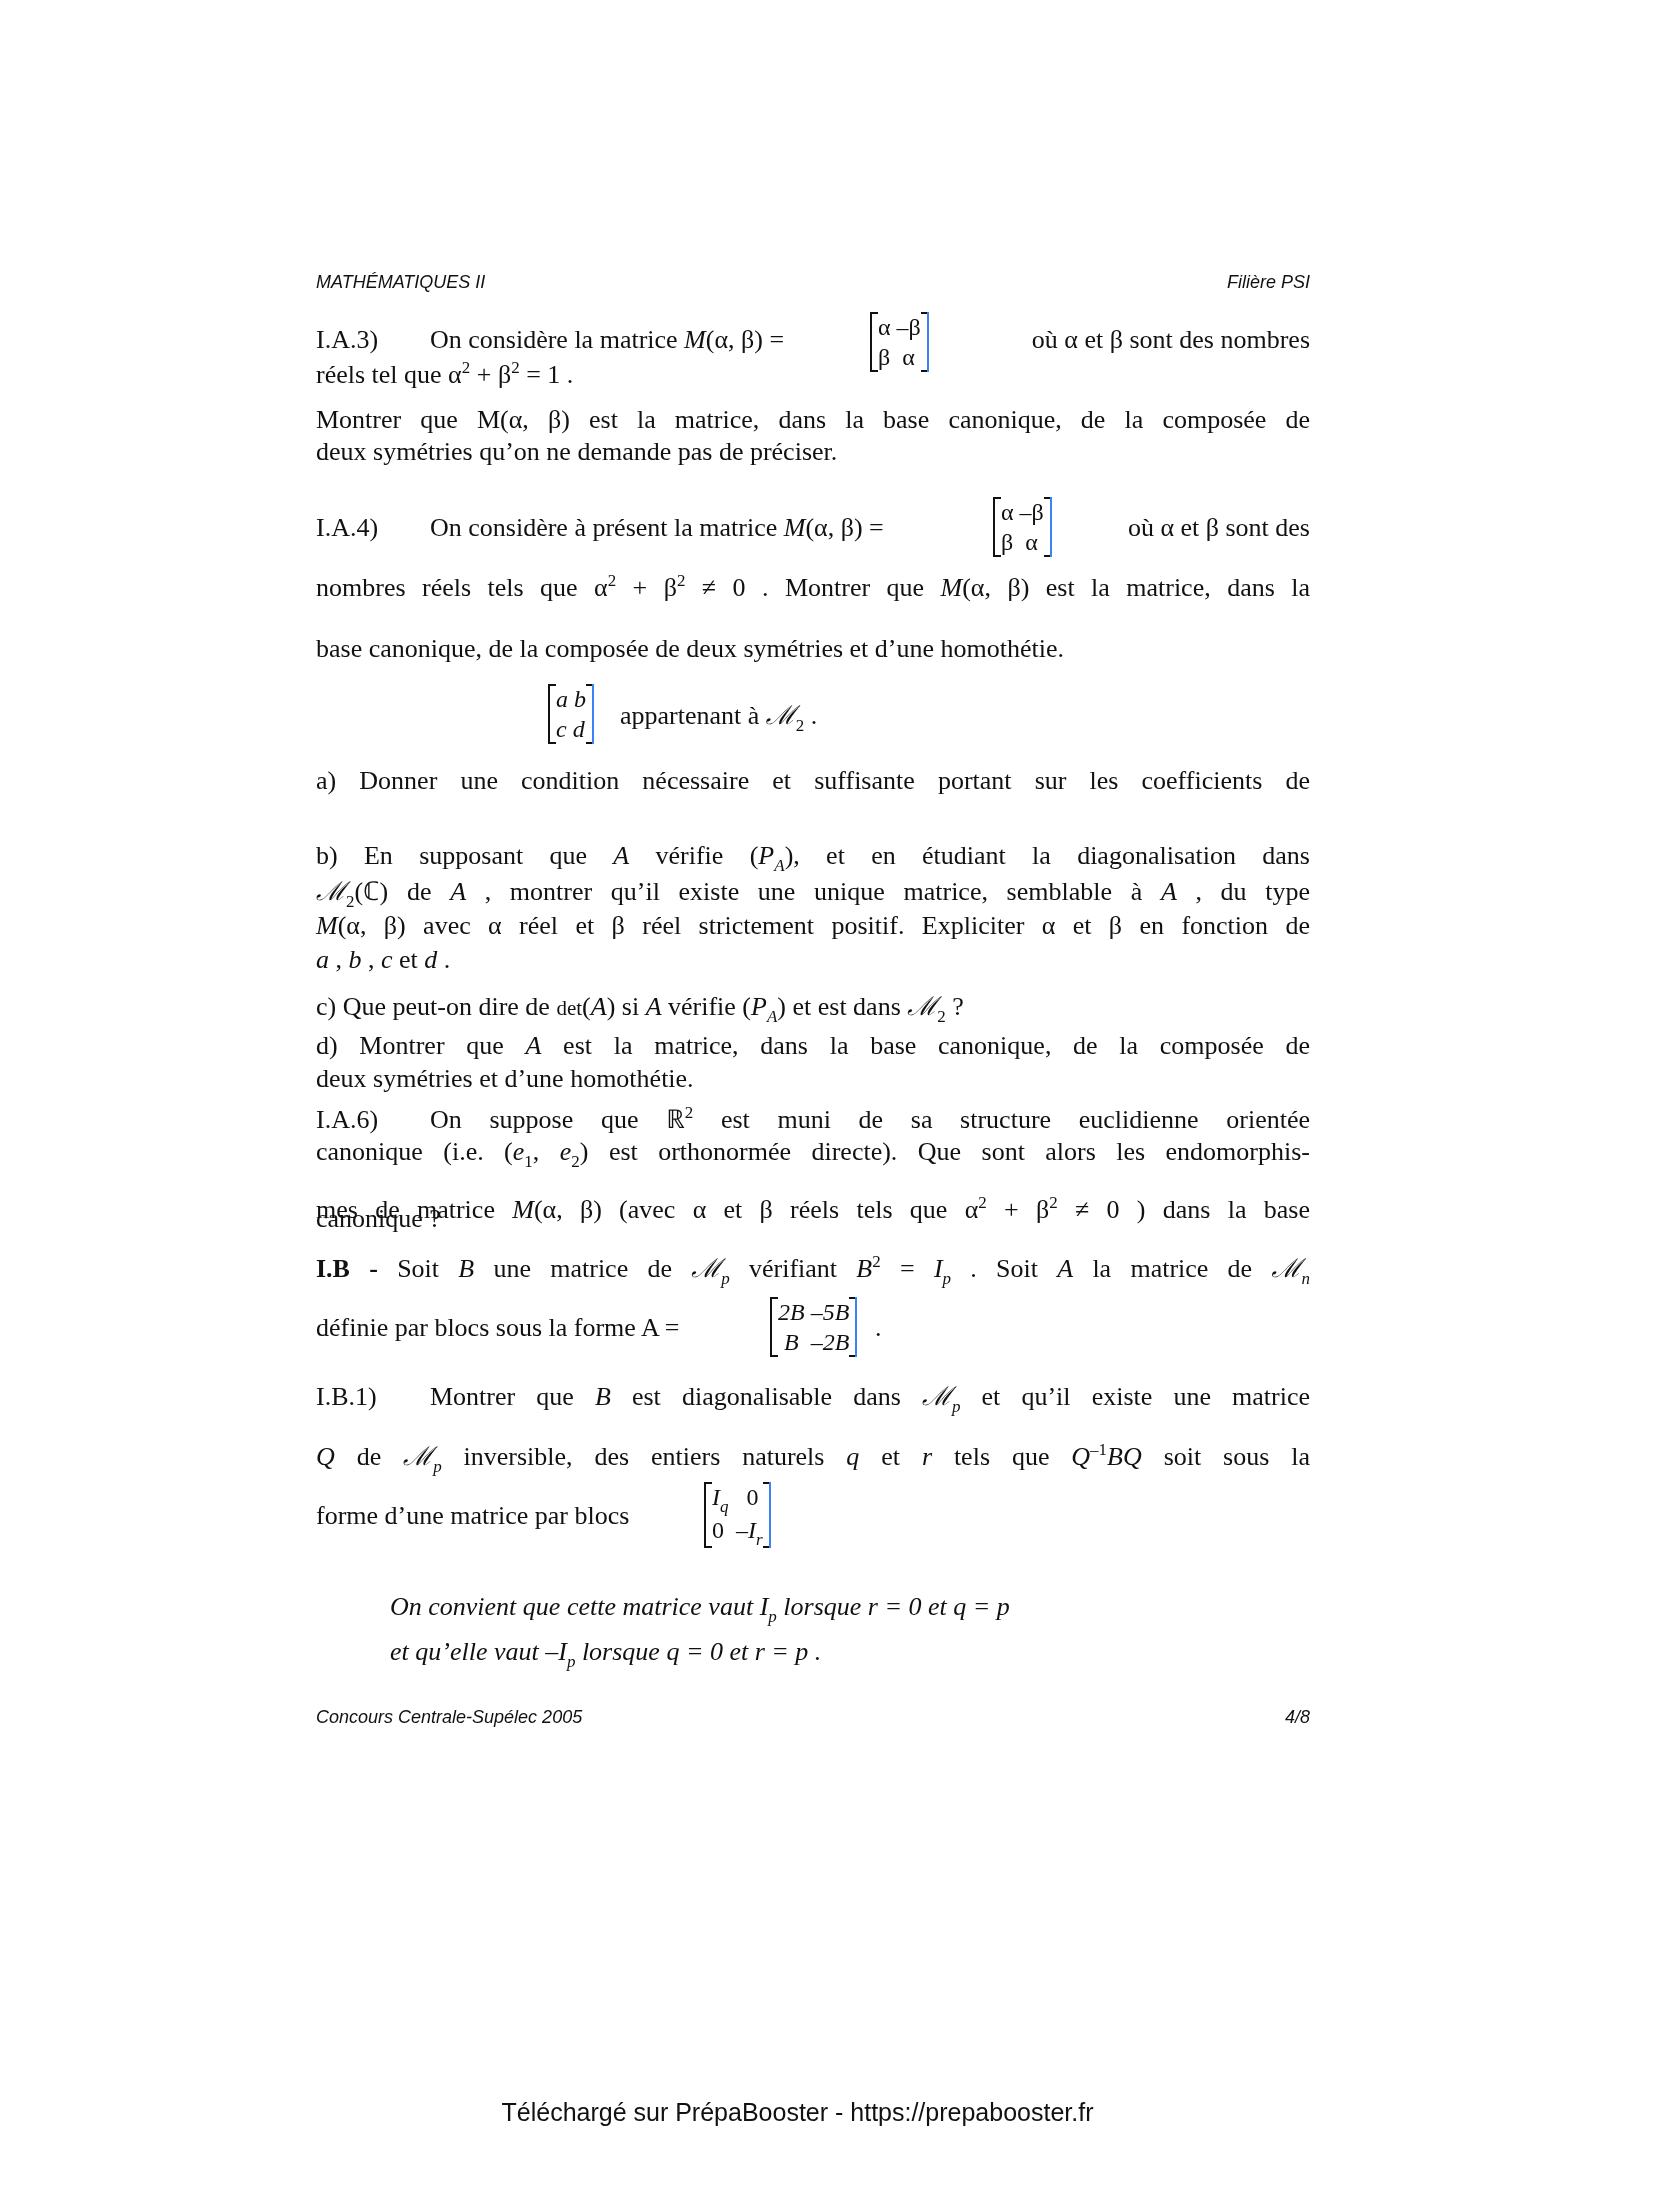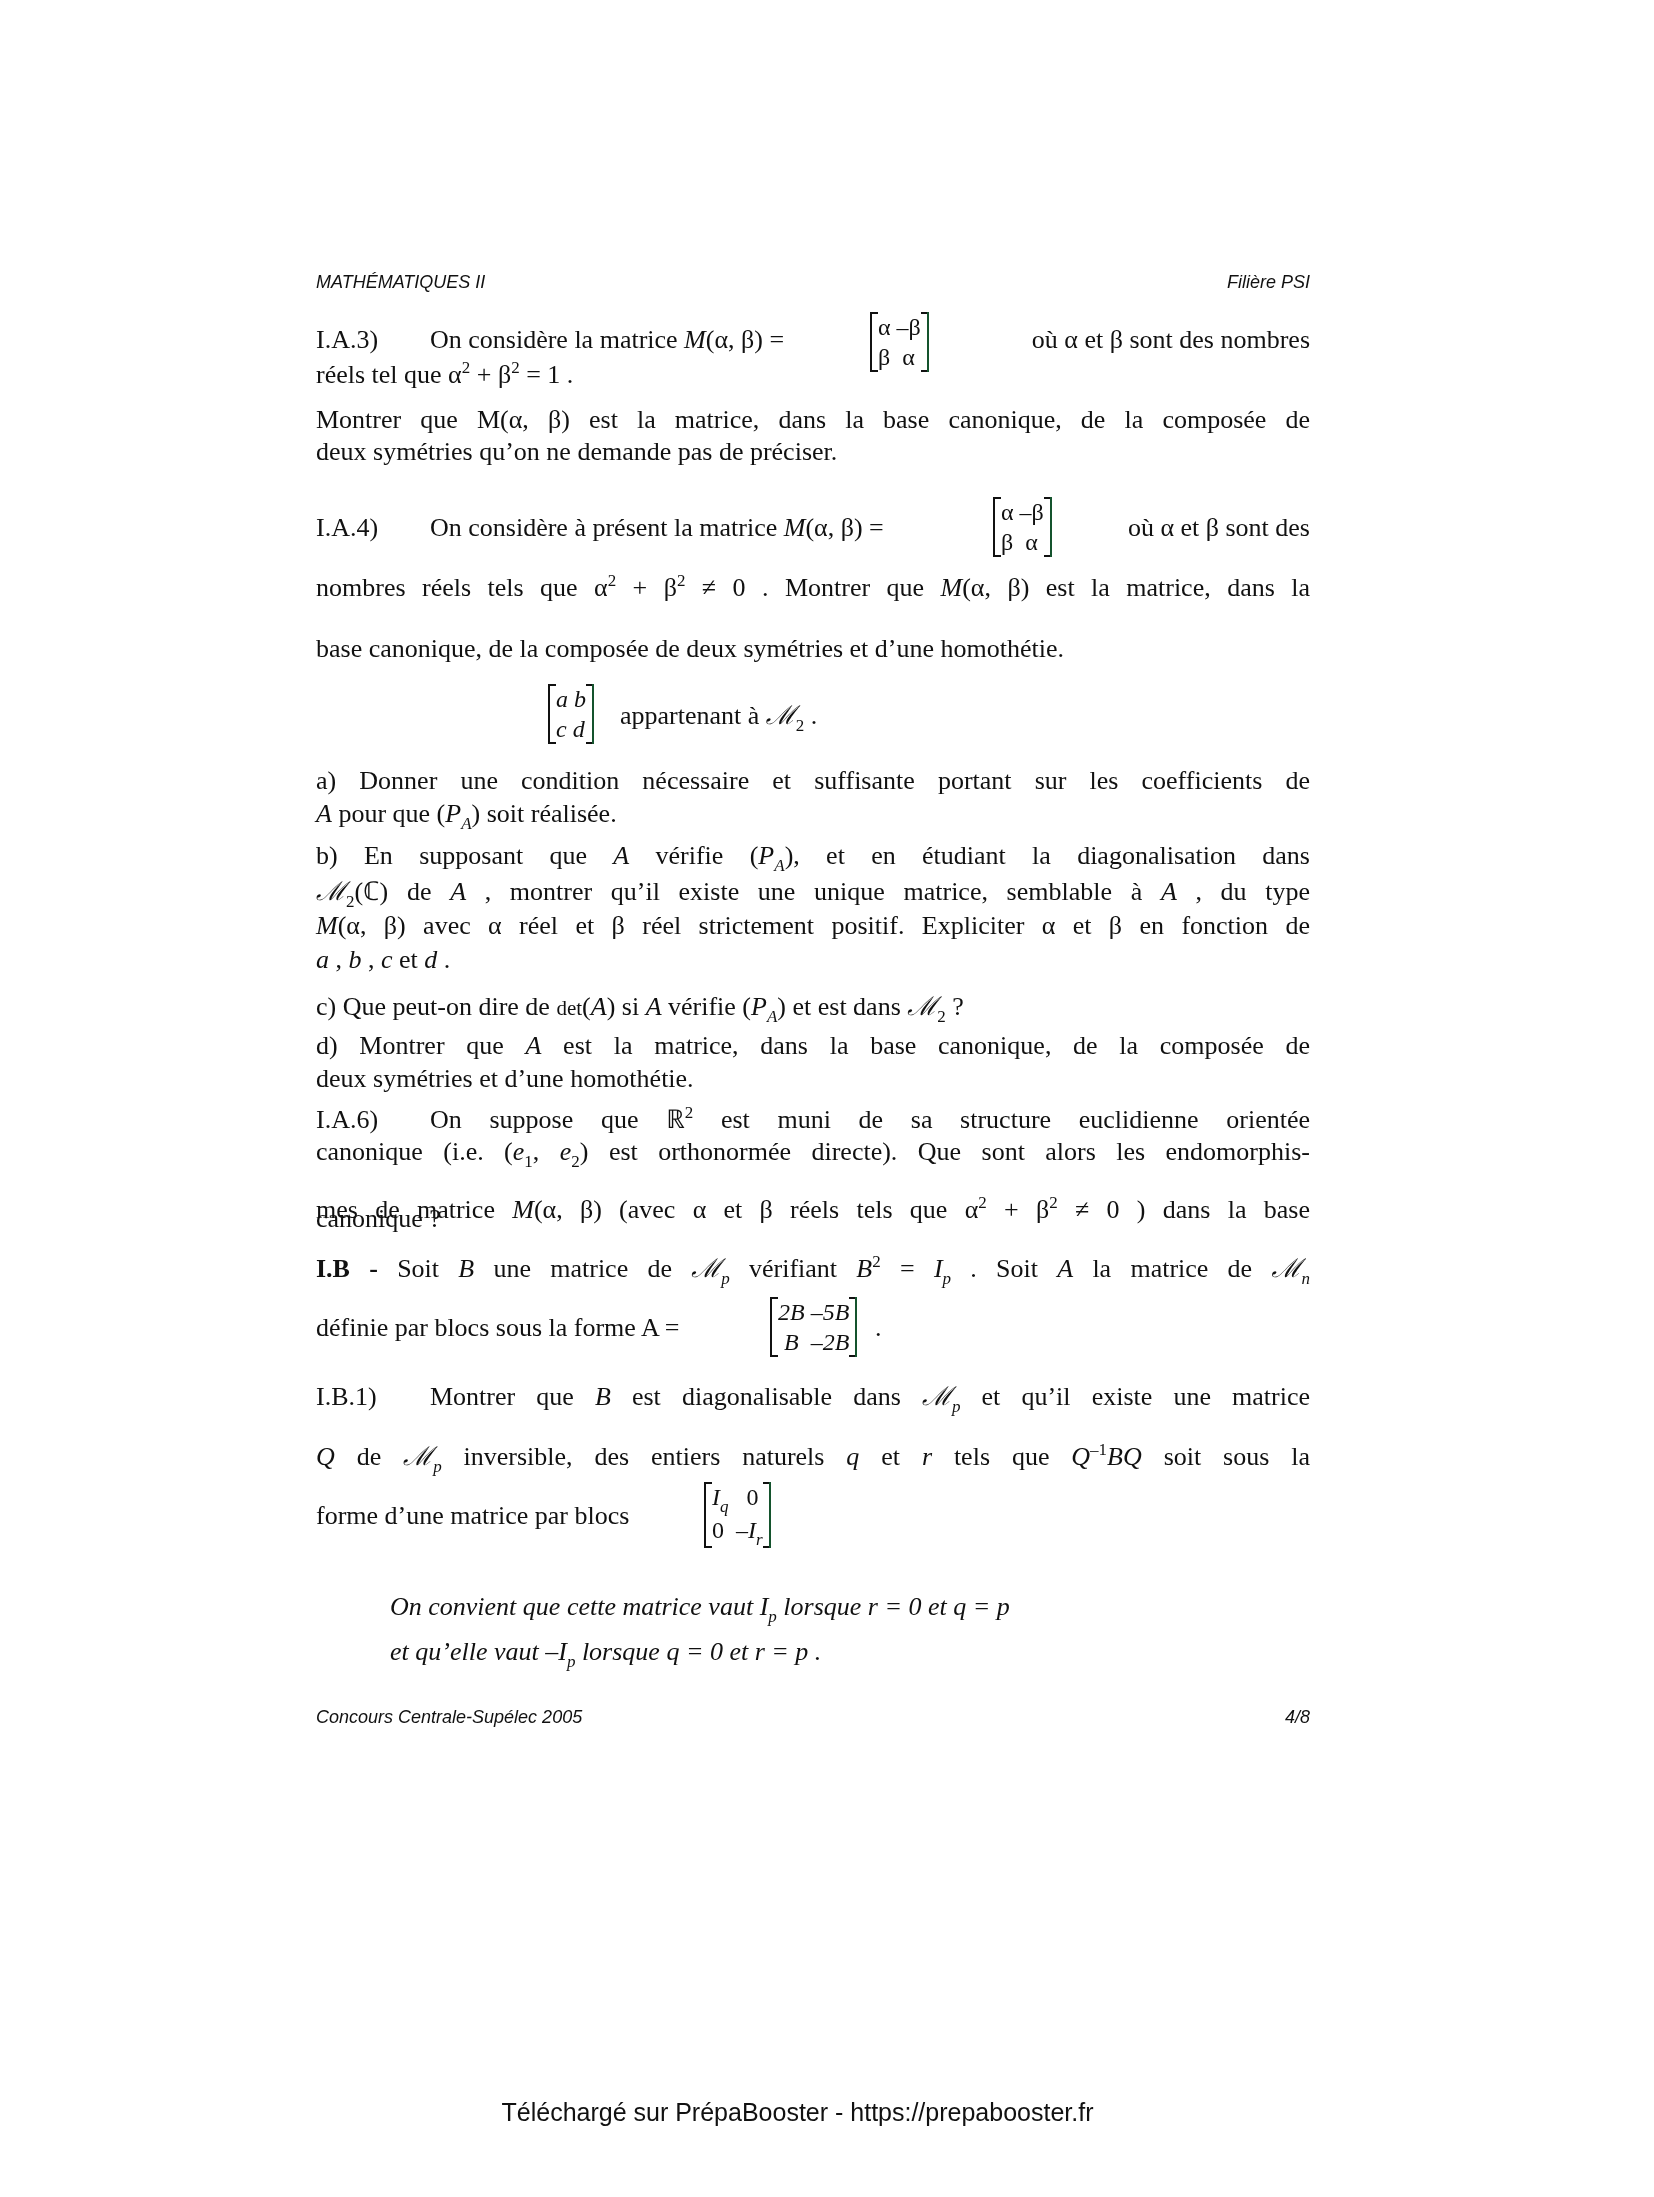--- a/index.html
+++ b/index.html
@@ -5,21 +5,21 @@
   html, body { margin:0; padding:0; background:#ffffff; }
   body { width:1654px; height:2197px; position:relative; overflow:hidden; color:#111; }
   .page { position:absolute; left:0; top:0; width:1654px; height:2197px; }
   .hdr { position:absolute; font-family:"Liberation Sans", sans-serif; font-style:italic; font-size:18px; }
   .ln { position:absolute; left:316px; width:994px; font-family:"Liberation Serif", serif; font-size:26px; line-height:30px; white-space:nowrap; }
   .just { text-align:justify; text-align-last:justify; }
   .m { font-style:italic; }
   .sub { font-size:17px; position:relative; top:7px; }
   .sup { font-size:17px; position:relative; top:-10px; }
   .lbl { display:inline-block; width:114px; }
-  .mat { position:absolute; font-family:"Liberation Serif", serif; font-size:24px; border-left:2px solid #111; border-right:2px solid #14532d; padding:0 6px; }
+  .mat { position:absolute; font-family:"Liberation Serif", serif; font-size:24px; border-left:2px solid #111; border-right:2px solid #3b82f6; padding:0 6px; }
   .mat::before, .mat::after { content:""; position:absolute; top:0; bottom:0; width:6px; border-top:2px solid #111; border-bottom:2px solid #111; }
   .mat::before { left:0; }
   .mat::after { right:0; }
   .mat .row { white-space:nowrap; line-height:30px; }
   .script { font-family:"DejaVu Serif", serif; font-style:italic; }
   .note { position:absolute; left:390px; font-family:"Liberation Serif", serif; font-style:italic; font-size:26px; white-space:nowrap; }
   .wm { position:absolute; left:0; width:1595px; text-align:center; font-family:"Liberation Sans", sans-serif; font-size:25px; top:2098px; }
 </style>
 </head>
 <body>
@@ -52,21 +52,20 @@
   <div class="ln just" style="top:573px;">nombres réels tels que α<span class="sup">2</span> + β<span class="sup">2</span> ≠ 0 . Montrer que <span class="m">M</span>(α, β) est la matrice, dans la</div>
   <div class="ln" style="top:634px;">base canonique, de la composée de deux symétries et d’une homothétie.</div>
 
   <div class="mat" style="left:548px; top:684px;">
     <div class="row m">a b</div>
       <div class="row m">c d</div>
   </div>
   <div class="ln" style="top:700px; left:620px; width:400px;">appartenant à <span class="script">ℳ</span><span class="sub">2</span> .</div>
 
   <div class="ln just" style="top:766px;">a) Donner une condition nécessaire et suffisante portant sur les coefficients de</div>
-  <div class="ln" style="top:799px;"><span class="m">A</span> pour que (<span class="m">P</span><span class="sub m">A</span>) soit réalisée.</div>
 
   <div class="ln just" style="top:841px;">b) En supposant que <span class="m">A</span> vérifie (<span class="m">P</span><span class="sub m">A</span>), et en étudiant la diagonalisation dans</div>
   <div class="ln just" style="top:876px;"><span class="script">ℳ</span><span class="sub">2</span>(ℂ) de <span class="m">A</span> , montrer qu’il existe une unique matrice, semblable à <span class="m">A</span> , du type</div>
   <div class="ln just" style="top:911px;"><span class="m">M</span>(α, β) avec α réel et β réel strictement positif. Expliciter α et β en fonction de</div>
   <div class="ln" style="top:945px;"><span class="m">a</span> , <span class="m">b</span> , <span class="m">c</span> et <span class="m">d</span> .</div>
 
   <div class="ln" style="top:991px;">c) Que peut-on dire de <span style="font-size:21px;margin-top:16px;">det</span>(<span class="m">A</span>) si <span class="m">A</span> vérifie (<span class="m">P</span><span class="sub m">A</span>) et est dans <span class="script">ℳ</span><span class="sub">2</span> ?</div>
 
   <div class="ln just" style="top:1031px;">d) Montrer que <span class="m">A</span> est la matrice, dans la base canonique, de la composée de</div>
   <div class="ln" style="top:1064px;">deux symétries et d’une homothétie.</div>

